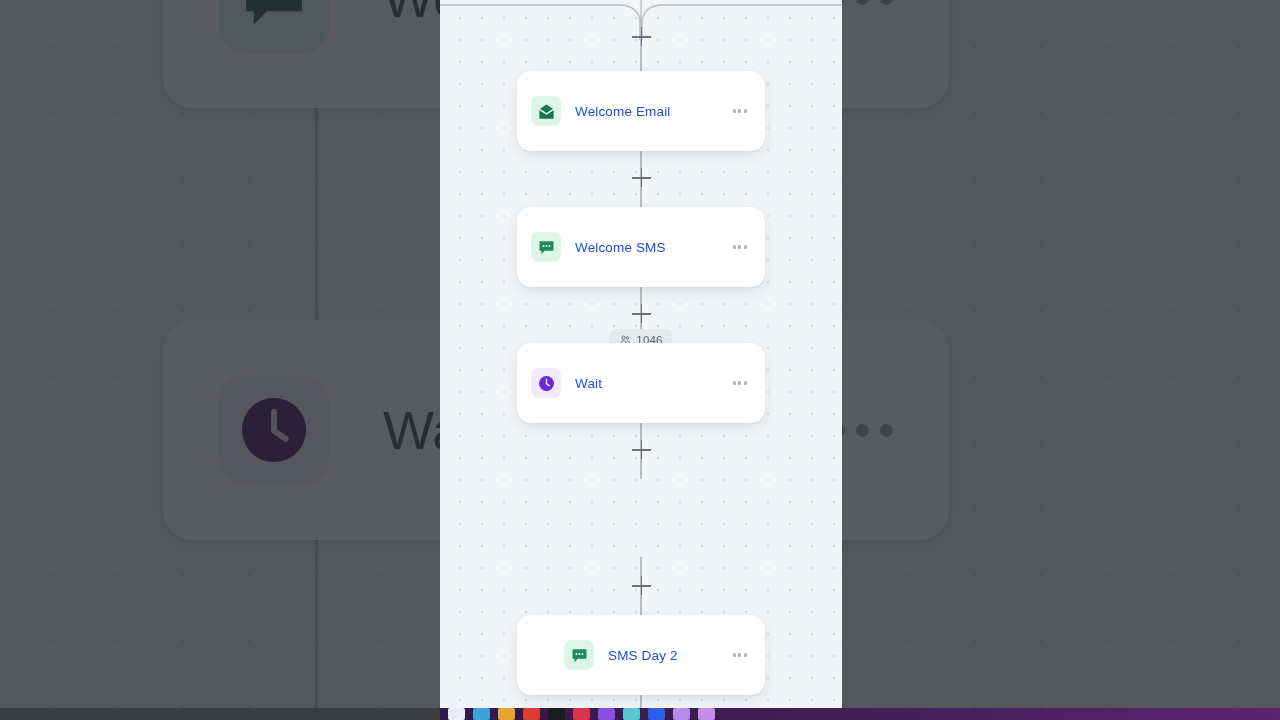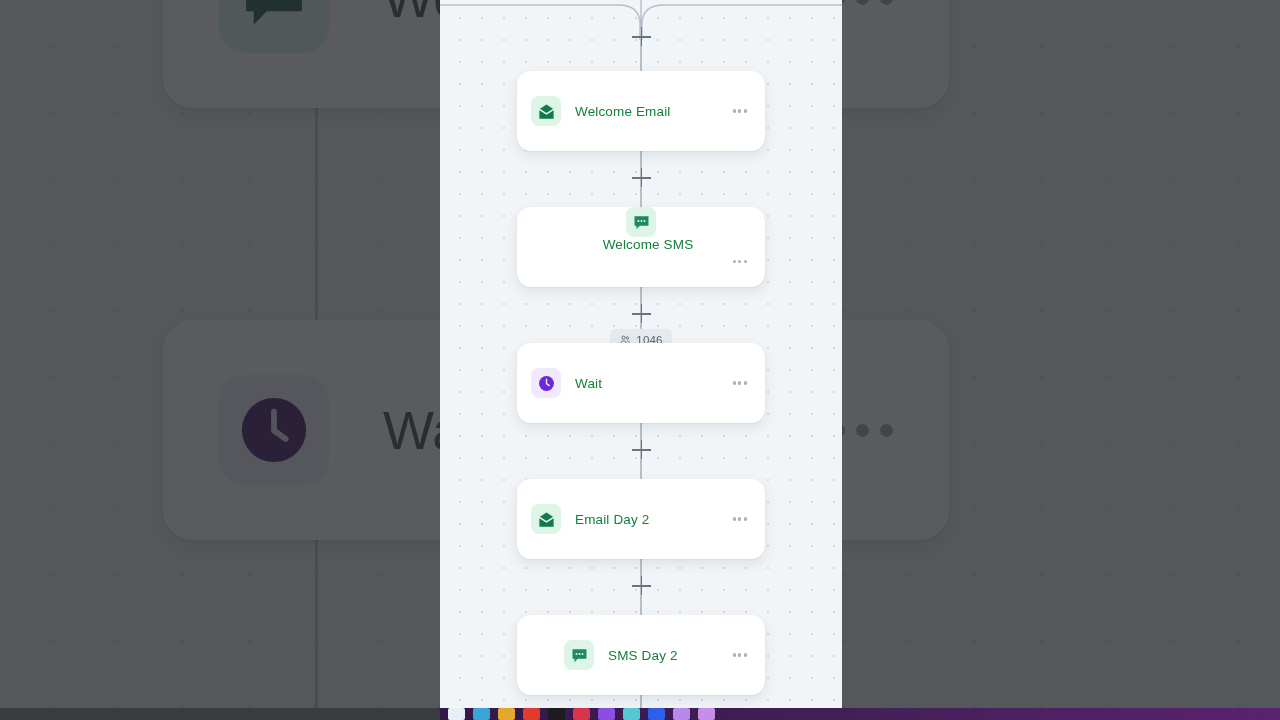--- a/index.html
+++ b/index.html
@@ -133,21 +133,21 @@
   }
   .node .icon-wrap {
     width: 30px; height: 30px;
     border-radius: 8px;
     display: flex; align-items: center; justify-content: center;
     flex: 0 0 auto;
   }
   .node .node-label {
     margin-left: 14px;
     font-size: 13.5px;
-    color: #15803d;
+    color: #1d4ed8;
     white-space: nowrap;
     letter-spacing: .15px;
   }
   .node .kebab {
     margin-left: auto;
     display: flex; gap: 2.6px;
     padding: 8px 4px;
     cursor: pointer;
   }
   .node .kebab i {
@@ -292,21 +292,21 @@
       </svg>
     </div>
     <span class="node-label">Welcome Email</span>
     <div class="kebab">
         <i></i>
         <i></i>
         <i></i>
       </div>
   </div>
 
-  <div class="node" style="top:207px;flex-direction:column;">
+  <div class="node" style="top:207px;">
     <div class="icon-wrap chip-sms">
       <svg width="19" height="19" viewBox="0 0 24 24" aria-hidden="true">
         <path d="M3.2 4h17.6v12.2H9.7L5.6 20.4v-4.2H3.2z" fill="#1f8a5c"></path>
         <circle cx="8.2" cy="10.1" r="1.3" fill="#e4f6ec"></circle>
         <circle cx="12" cy="10.1" r="1.3" fill="#e4f6ec"></circle>
         <circle cx="15.8" cy="10.1" r="1.3" fill="#e4f6ec"></circle>
       </svg>
     </div>
     <span class="node-label">Welcome SMS</span>
     <div class="kebab">
@@ -324,34 +324,20 @@
       </svg>
     </div>
     <span class="node-label">Wait</span>
     <div class="kebab">
         <i></i>
         <i></i>
         <i></i>
       </div>
   </div>
 
-  <div class="node" style="top:479px;">
-    <div class="icon-wrap chip-email">
-      <svg width="19" height="19" viewBox="0 0 24 24" aria-hidden="true">
-        <path d="M3 9.3 12 3l9 6.3V21H3z" fill="#13784b"></path>
-        <path d="M3 9.3 12 15l9-5.7" fill="none" stroke="#e4f6ec" stroke-width="2.1" stroke-linecap="round" stroke-linejoin="round"></path>
-      </svg>
-    </div>
-    <span class="node-label">Email Day 2</span>
-    <div class="kebab">
-        <i></i>
-        <i></i>
-        <i></i>
-      </div>
-  </div>
 
   <div class="node" style="top:615px;padding-left:47px;">
     <div class="icon-wrap chip-sms">
       <svg width="19" height="19" viewBox="0 0 24 24" aria-hidden="true">
         <path d="M3.2 4h17.6v12.2H9.7L5.6 20.4v-4.2H3.2z" fill="#1f8a5c"></path>
         <circle cx="8.2" cy="10.1" r="1.3" fill="#e4f6ec"></circle>
         <circle cx="12" cy="10.1" r="1.3" fill="#e4f6ec"></circle>
         <circle cx="15.8" cy="10.1" r="1.3" fill="#e4f6ec"></circle>
       </svg>
     </div>

